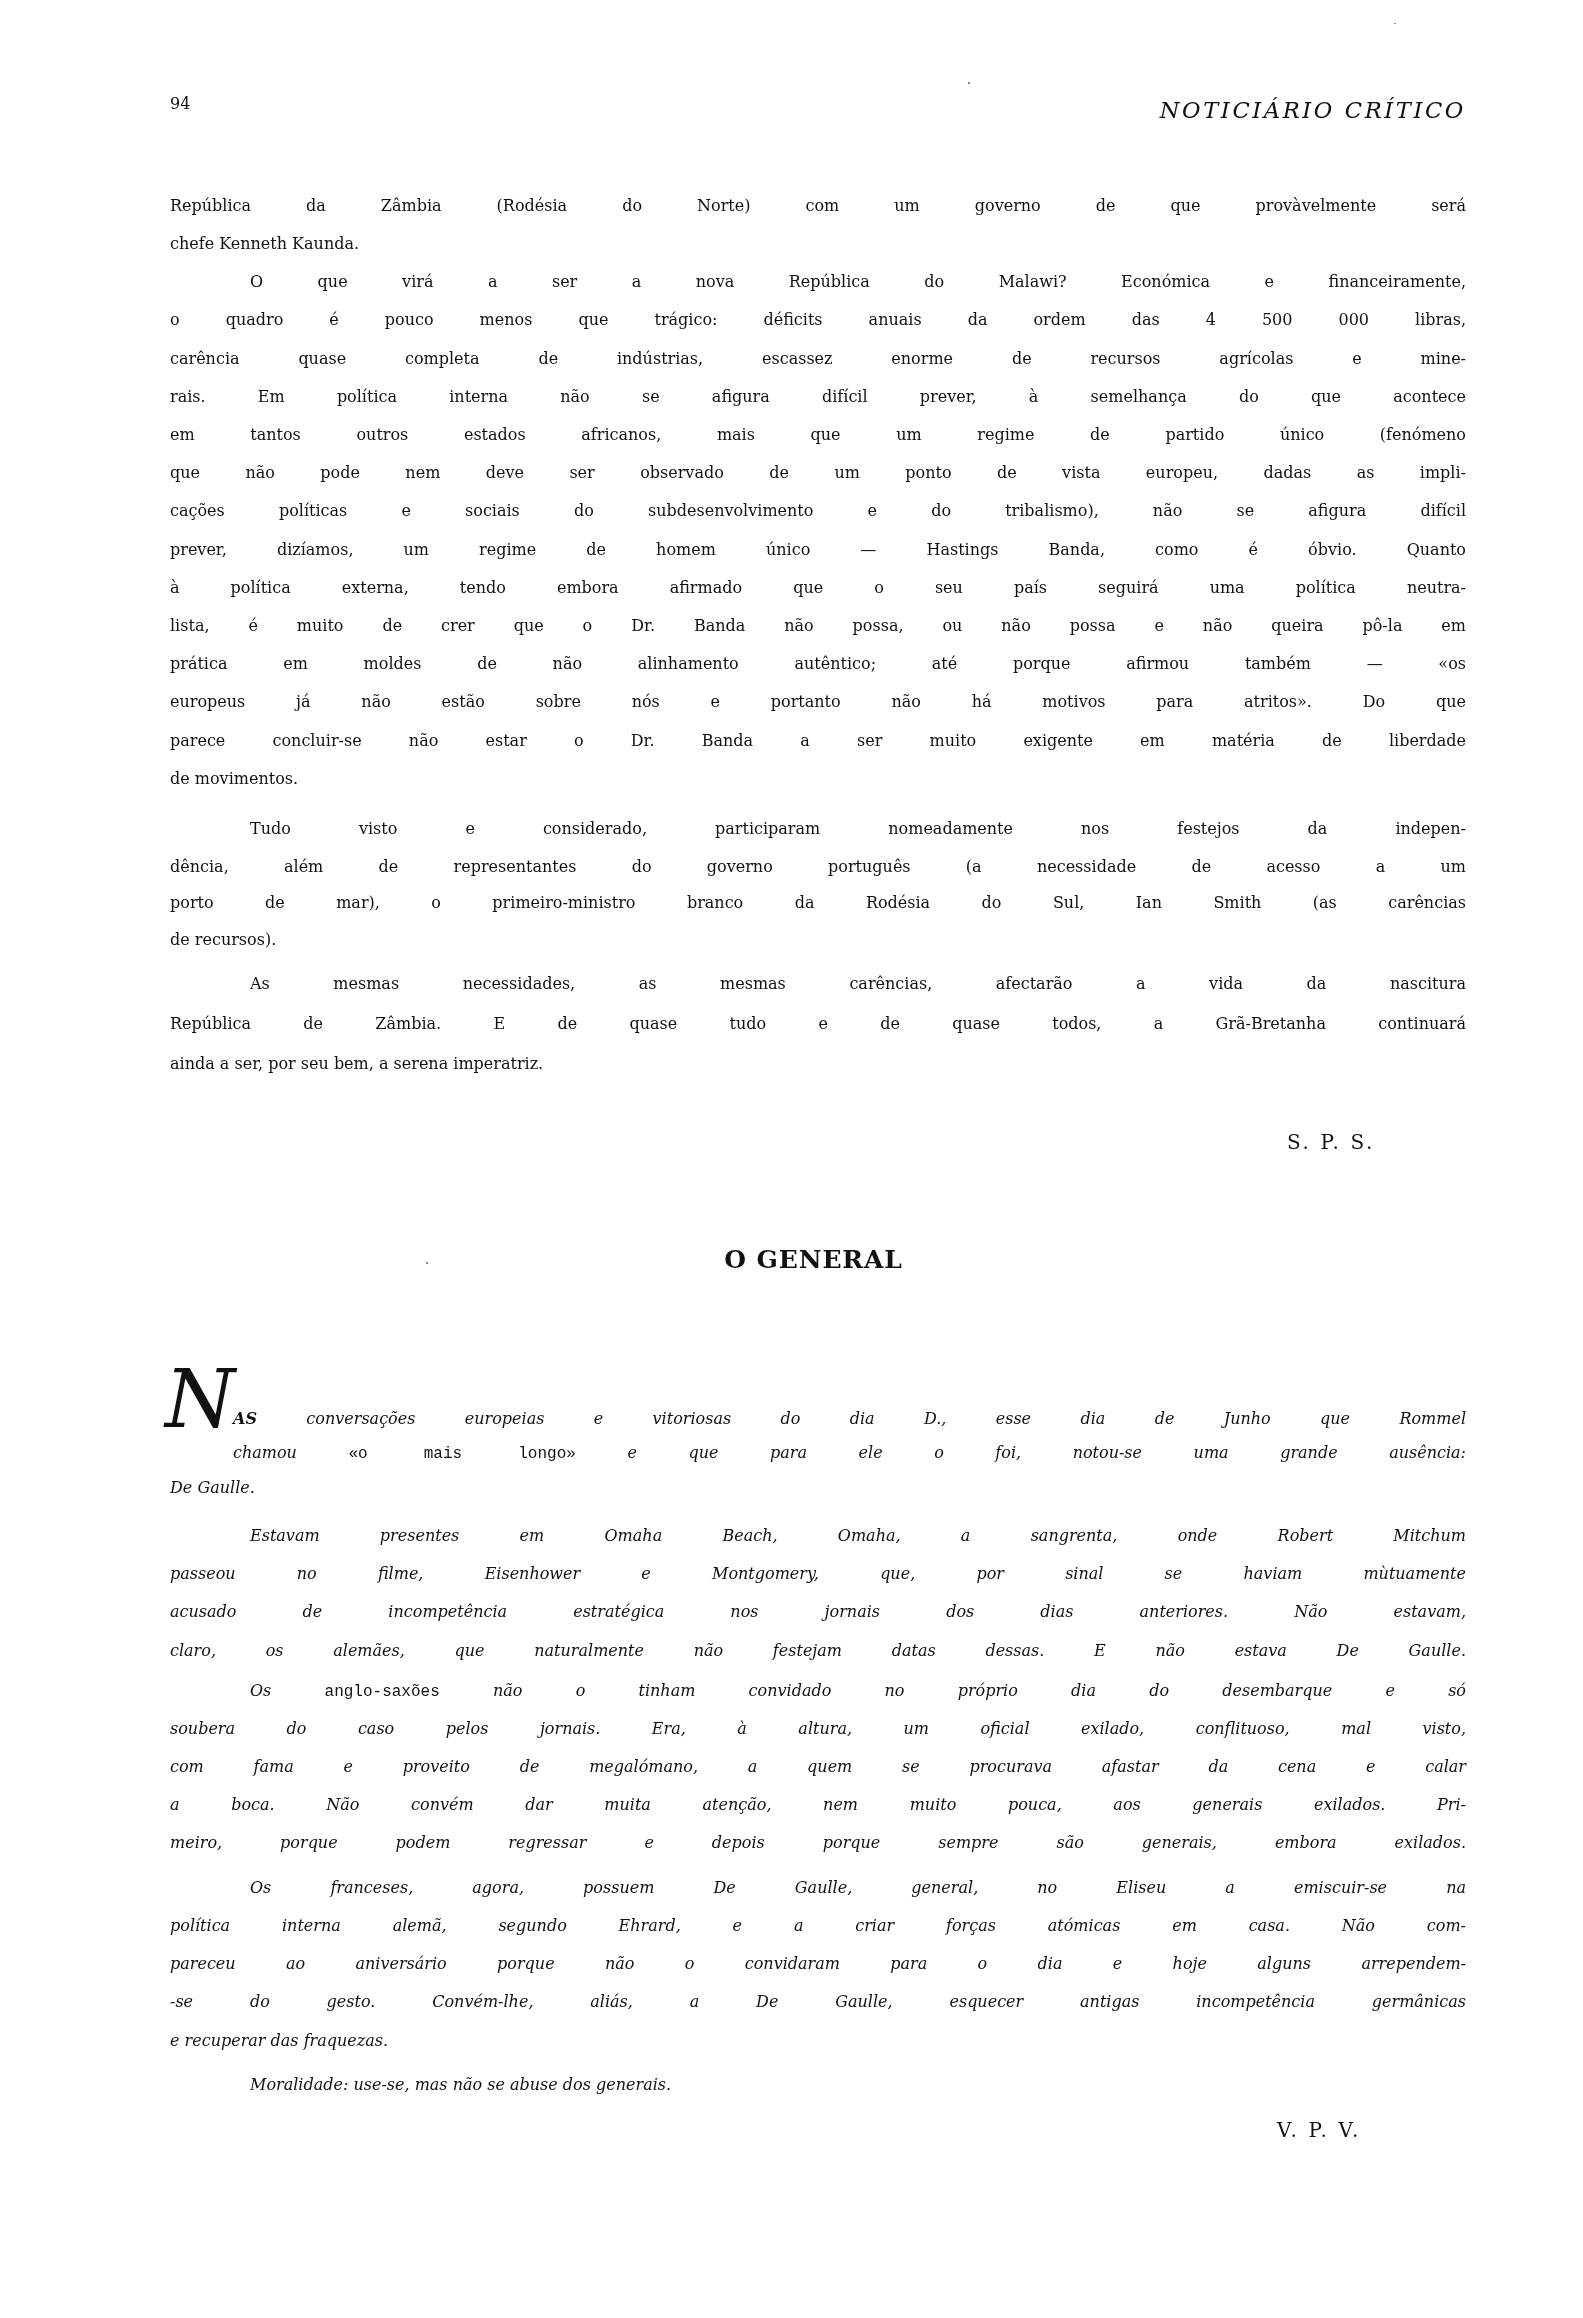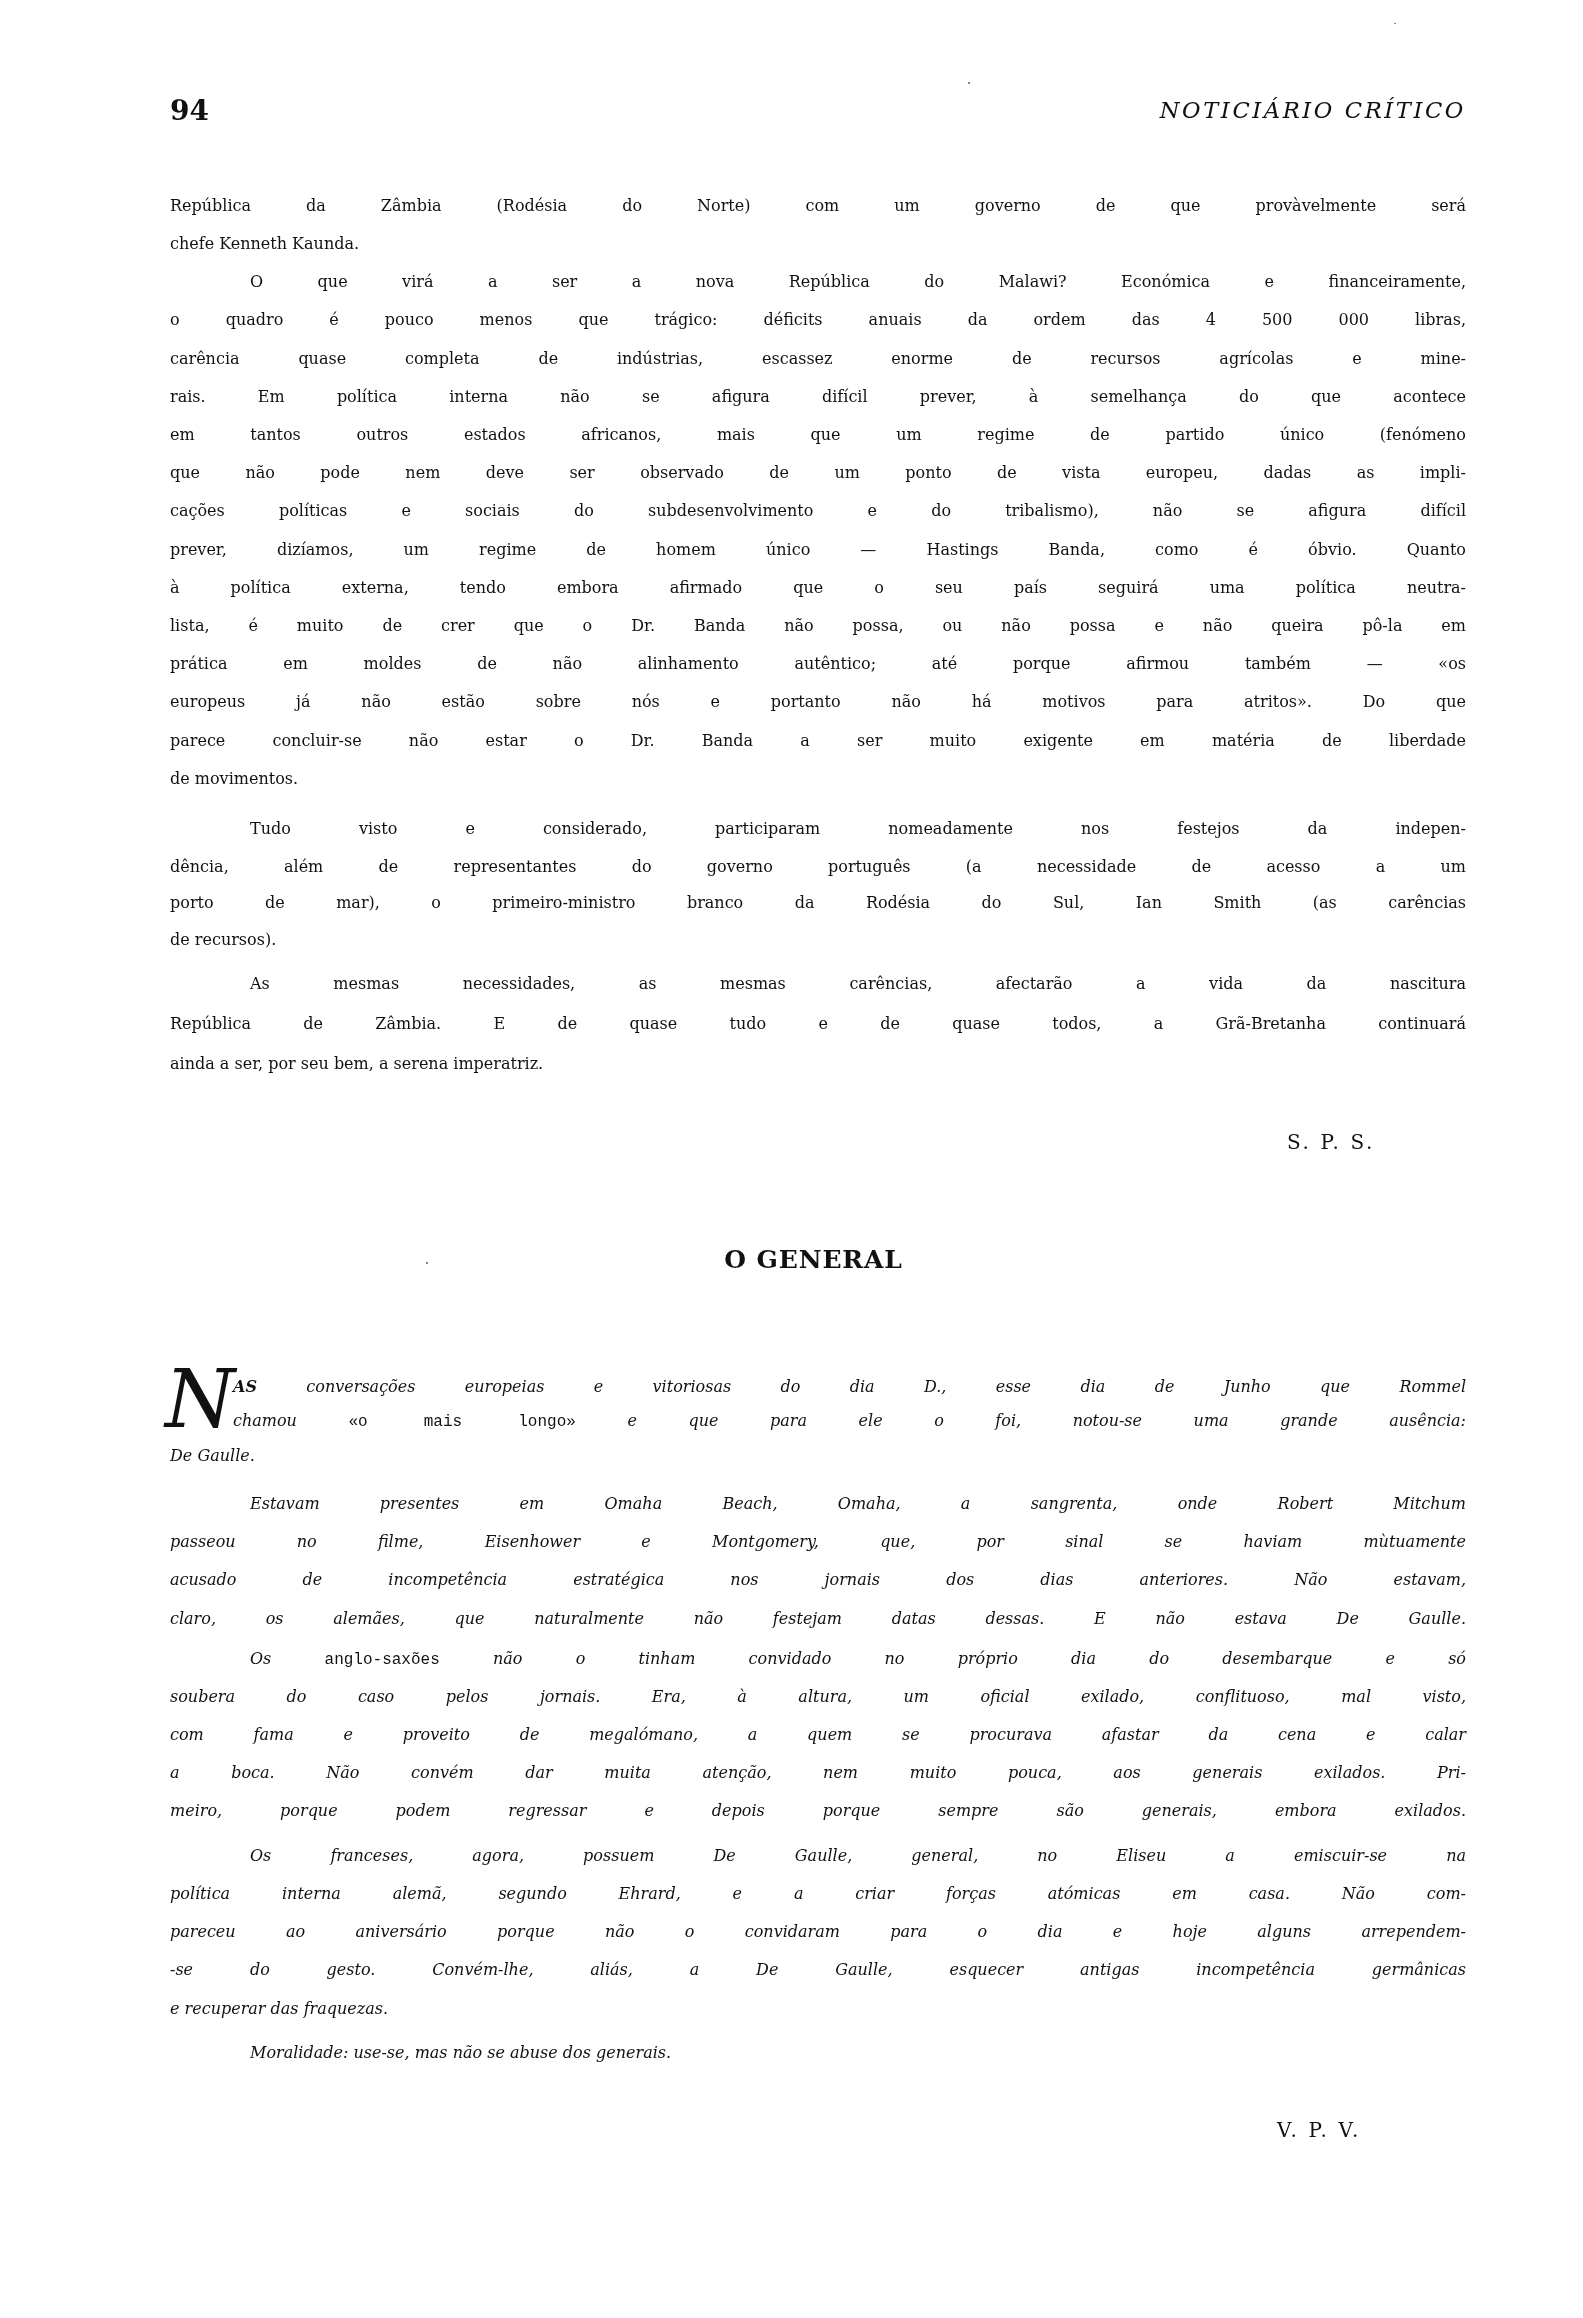--- a/index.html
+++ b/index.html
@@ -1,26 +1,26 @@
 <!DOCTYPE html>
 <html style="font-size:14px"><head>
 <meta charset="utf-8">
 <style>
   html, body { margin: 0; padding: 0; background: #ffffff; }
   body { width: 1584px; height: 2319px; position: relative; overflow: hidden; color: #111111;
          font-family: "DejaVu Serif", serif; }
   .page { position: absolute; left: 0; top: 0; width: 1584px; height: 2319px; background: #ffffff; }
-  .page-number { position: absolute; left: 170px; top: 96px; font-size: 28px; font-weight: bold; line-height: 29.5px; }
+  .page-number { position: absolute; left: 170px; top: 89px; font-size: 16px; font-weight: normal; line-height: 29.5px; }
   .running-head { position: absolute; right: 118px; top: 96px; font-size: 22.6px; font-style: italic; letter-spacing: 2.6px; line-height: 29.5px; }
   .line { position: absolute; left: 170px; width: 1296px; height: 38px; font-size: 16px; line-height: 38px;
           text-align: justify; text-align-last: justify; white-space: nowrap; }
   .line.last { text-align-last: left; }
   .line.indent { left: 250px; width: 1216px; }
   .line.after-drop { left: 233px; width: 1233px; }
-  .it { font-style: italic; }
+  .it { font-style: italic; margin-top: 32px; }
   .up { font-style: normal; font-family: Liberation Mono, monospace; }
   .signature { position: absolute; font-size: 20px; letter-spacing: 2.6px; line-height: 26px; }
   .section-title { position: absolute; left: 0; width: 1627px; text-align: center; top: 1244px;
                    font-size: 25px; font-weight: bold; letter-spacing: 0.9px; line-height: 31px; }
   .dropcap { position: absolute; left: 165px; top: 1360px; font-size: 80px; line-height: 80px; font-style: italic; }
   .lead { font-weight: bold; font-style: italic; }
   .speck { position: absolute; width: 1.7px; height: 1.7px; background: #888; }
 </style>
 </head>
 <body>

